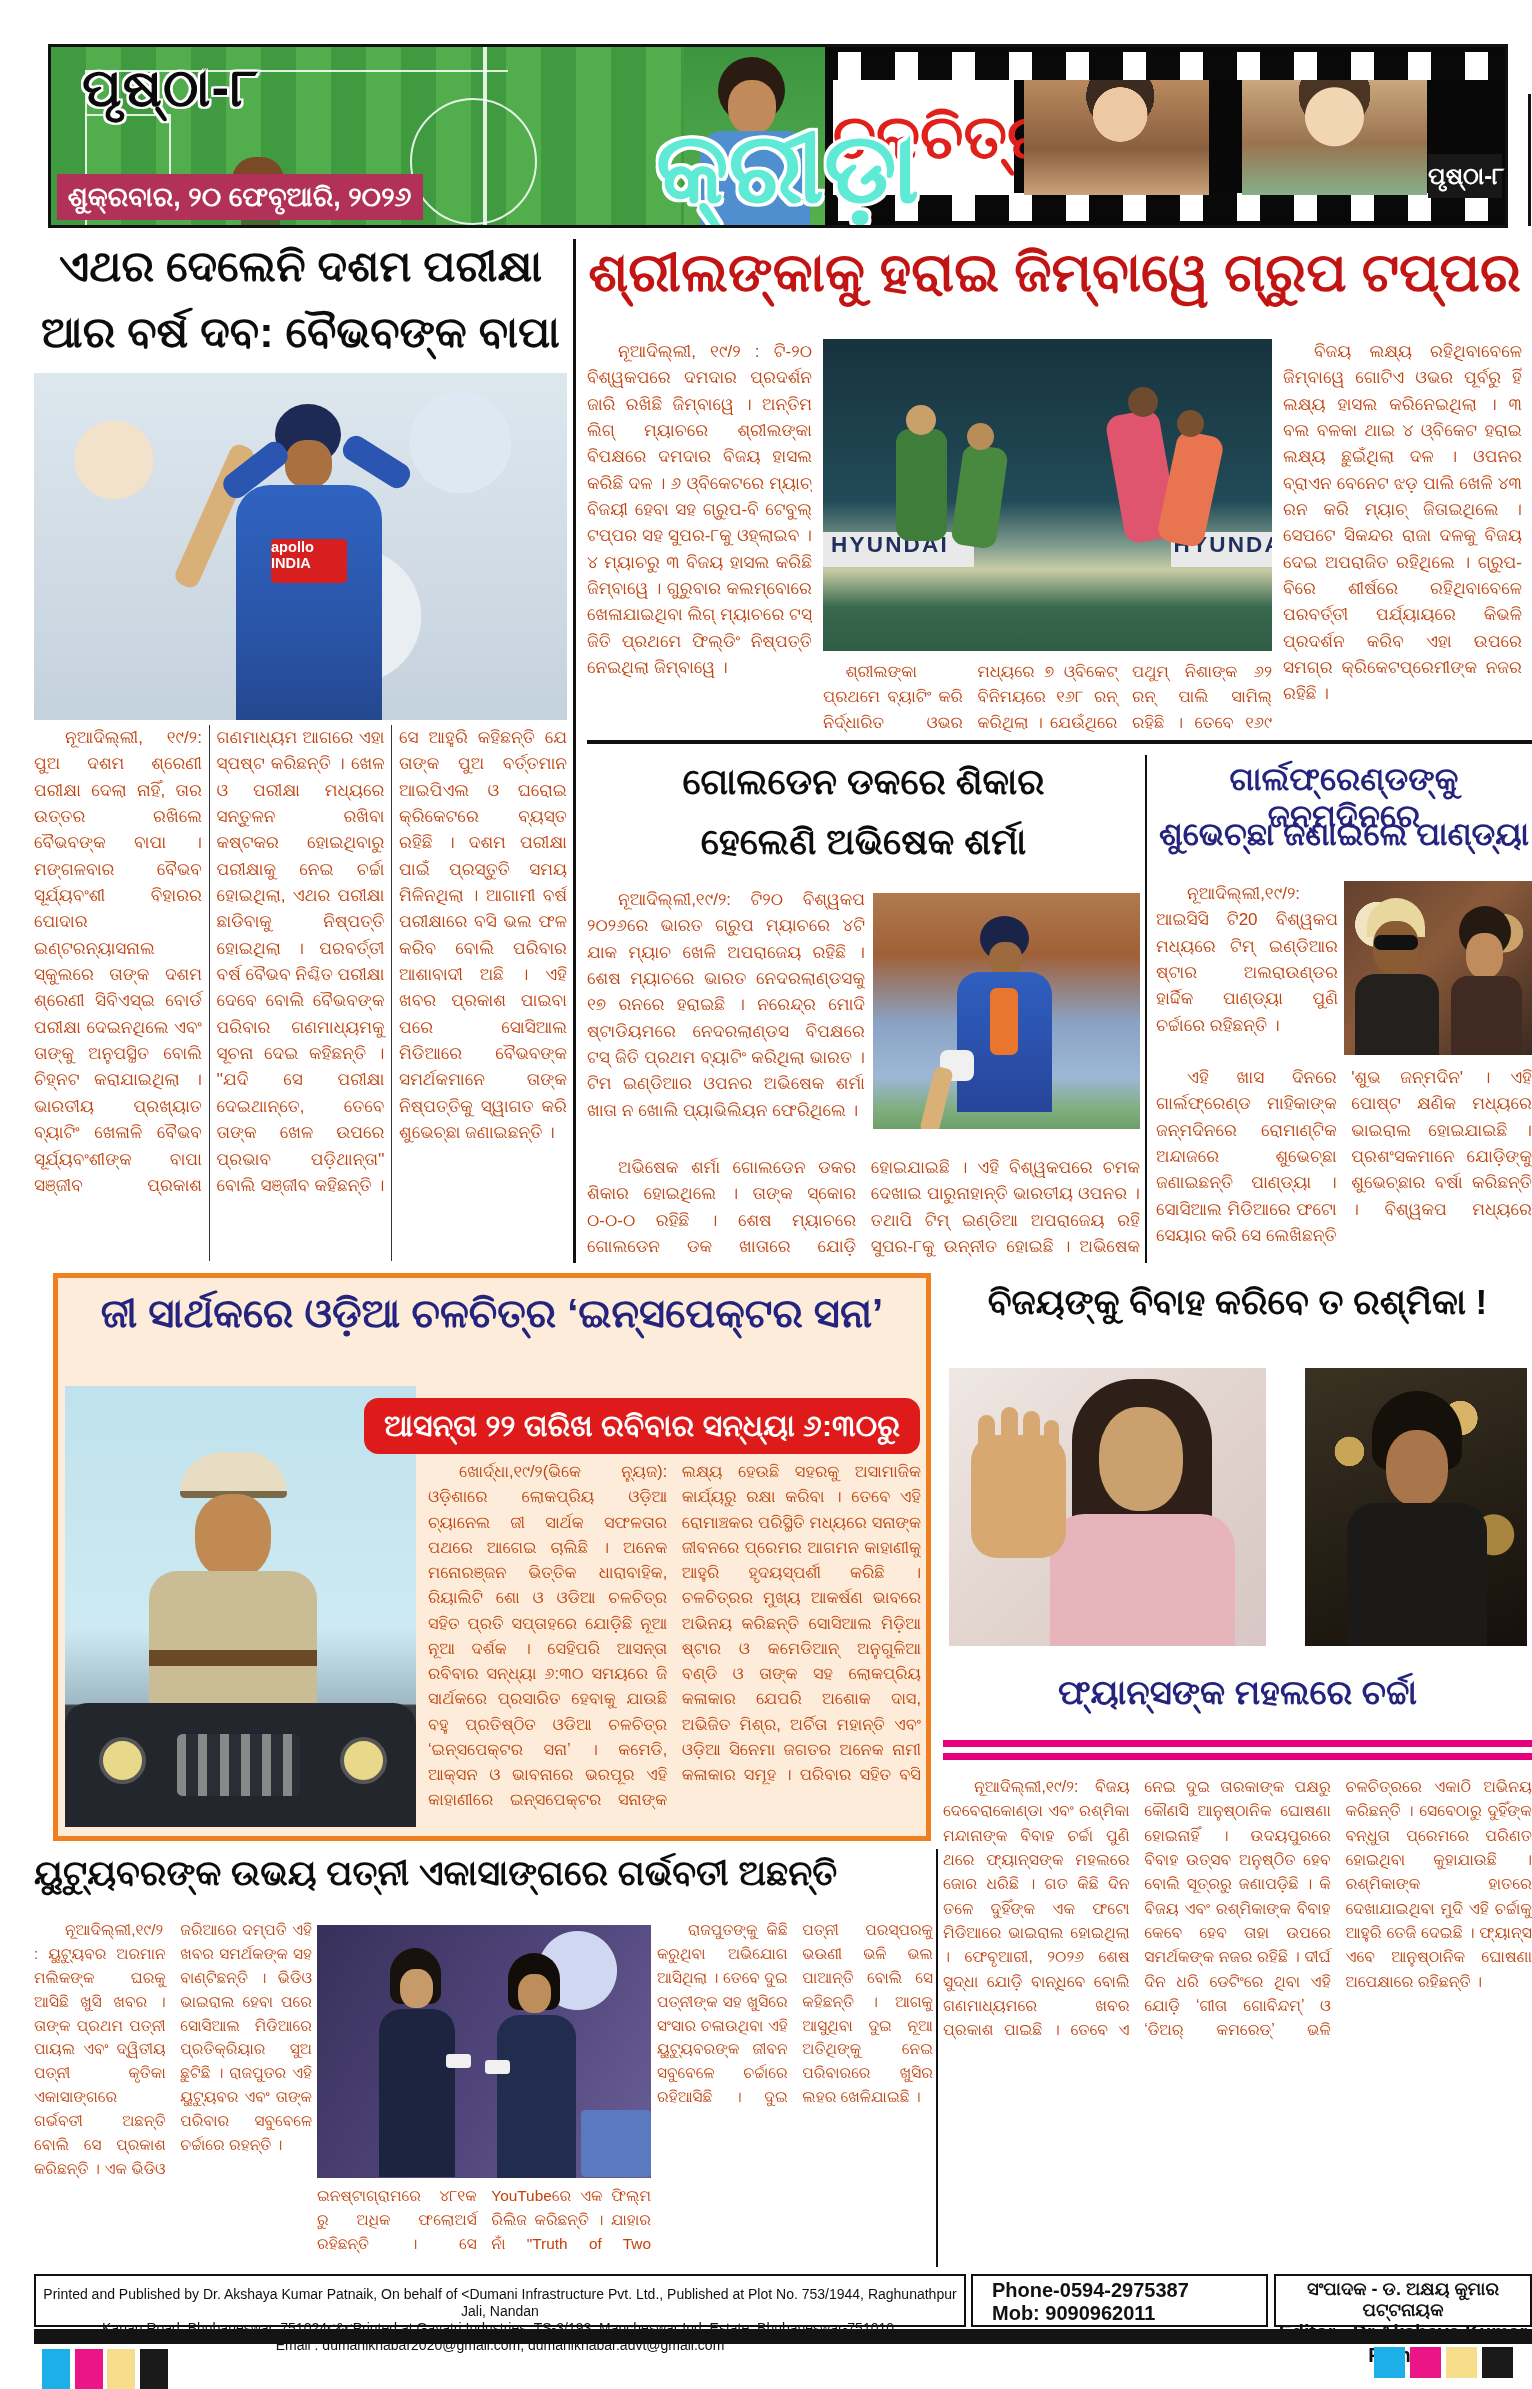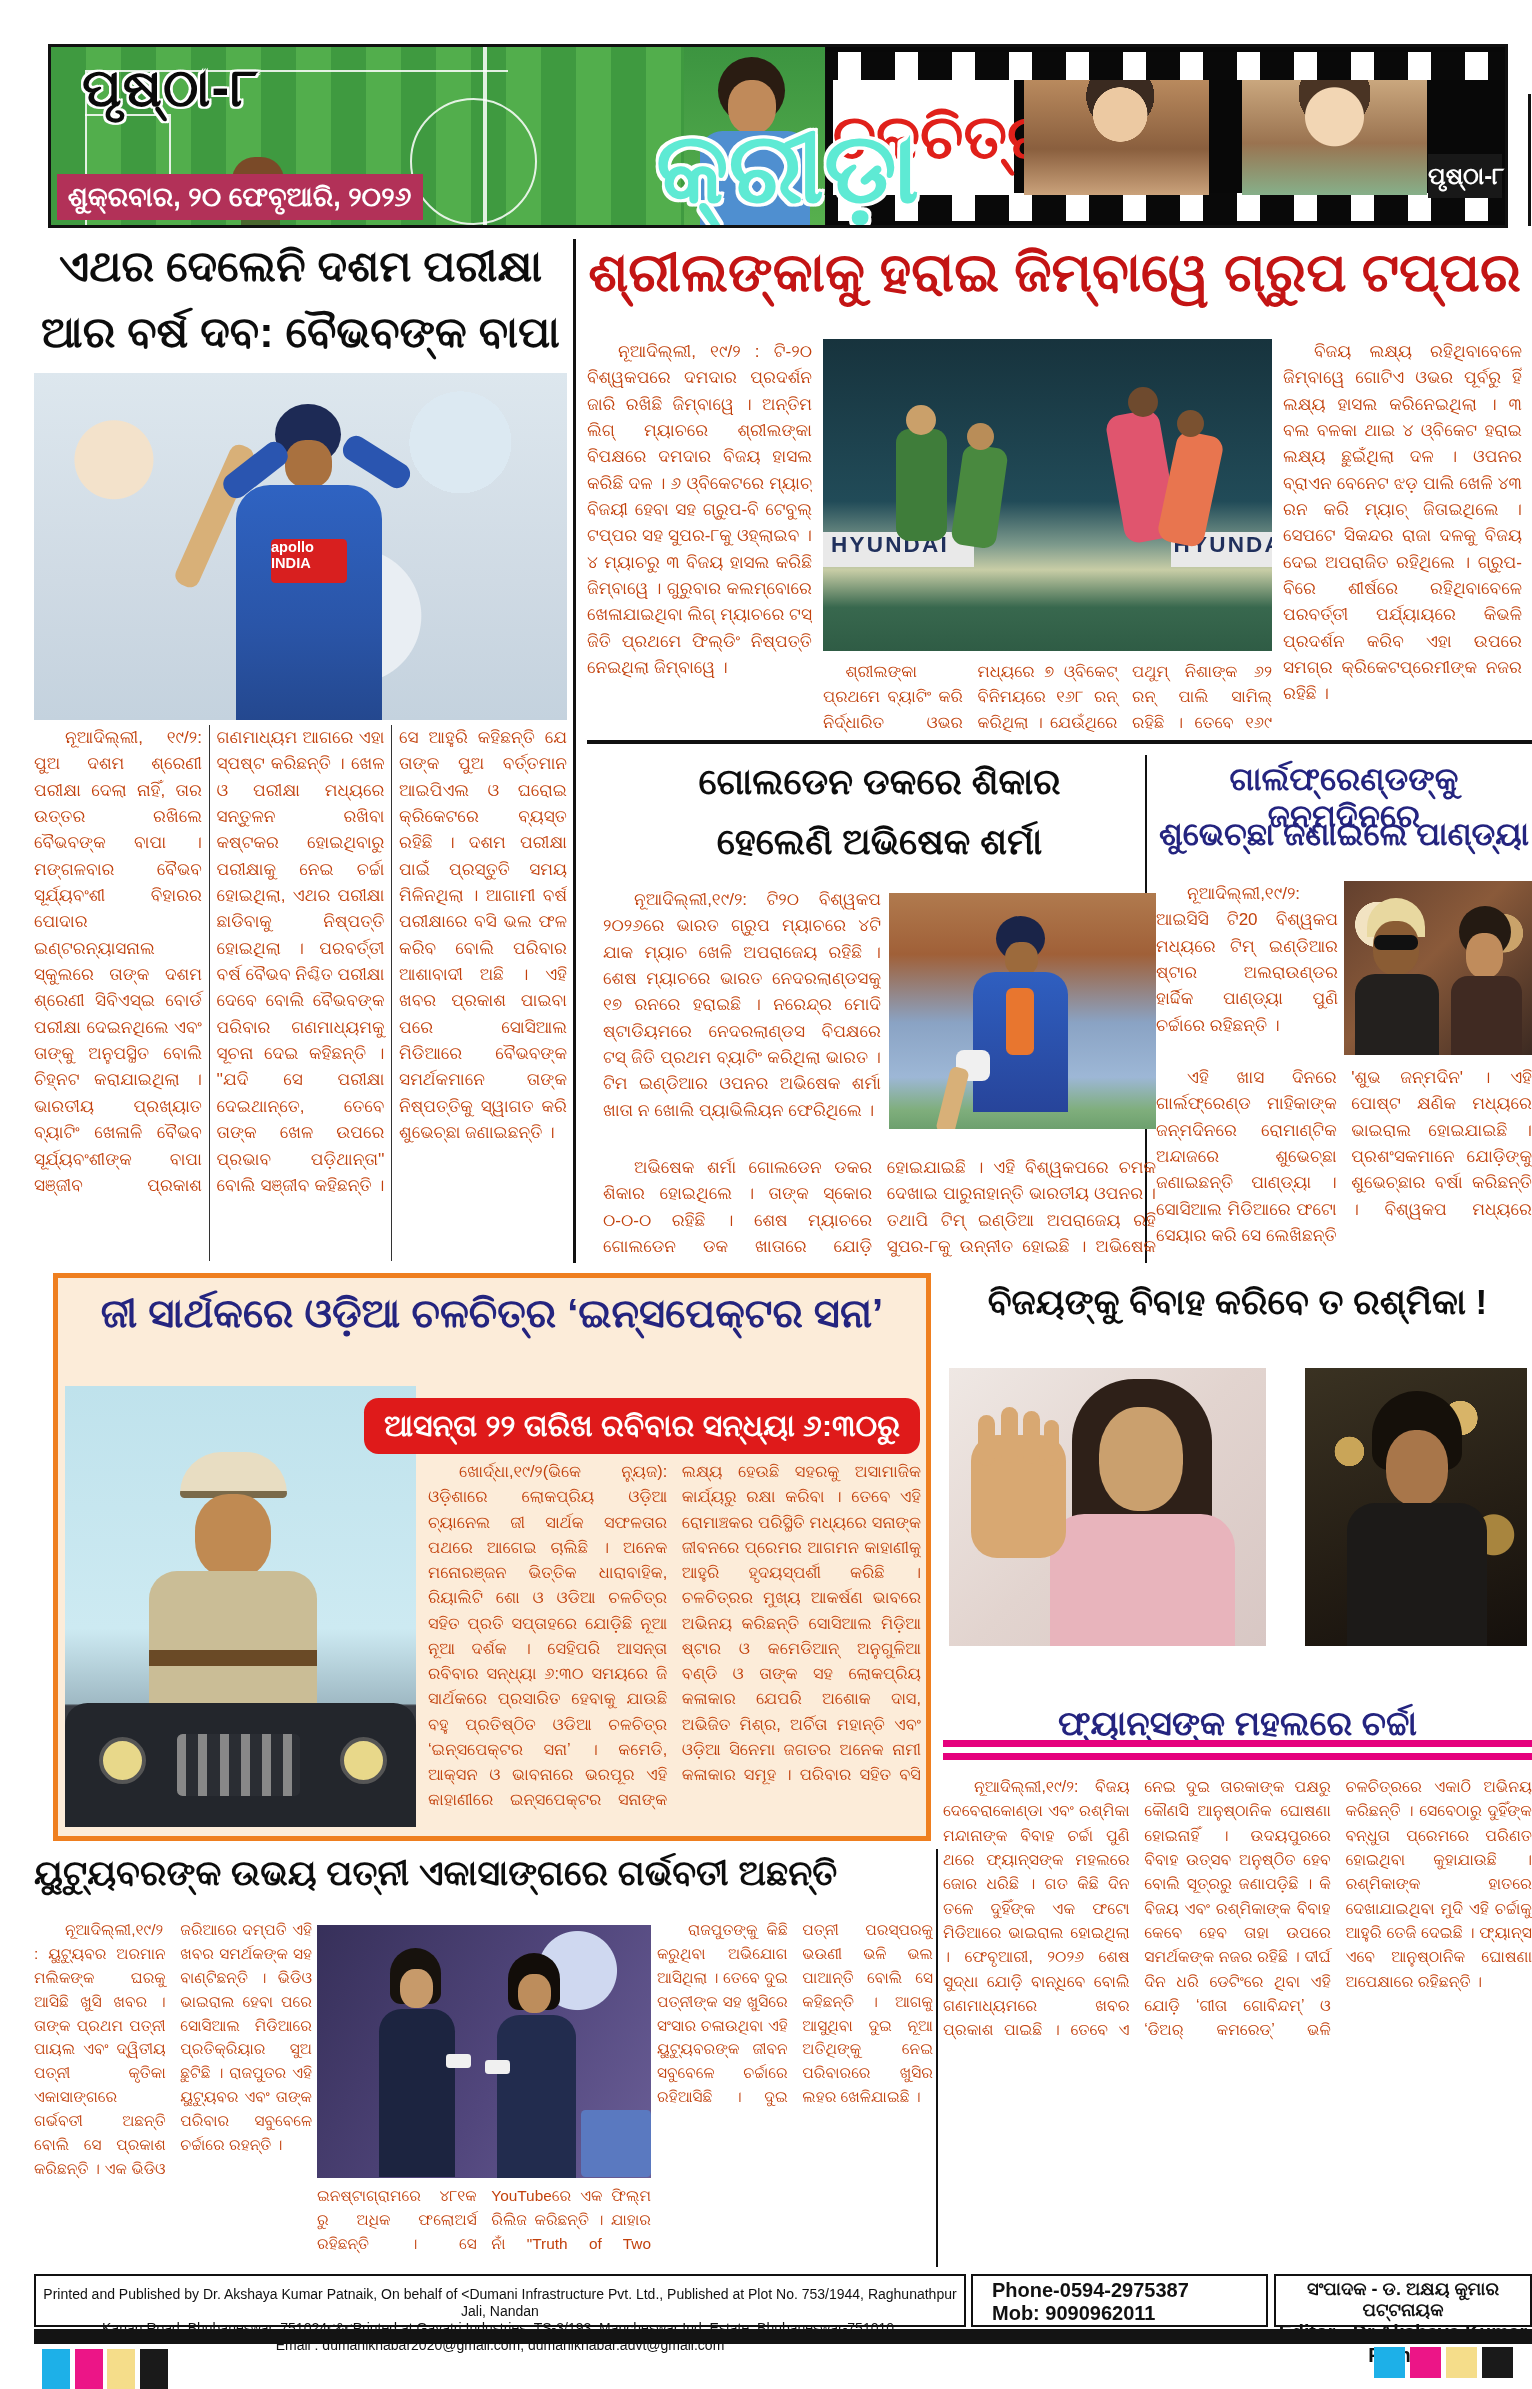--- a/index.html
+++ b/index.html
@@ -156,21 +156,21 @@
       <div class="shape" style="left:144px;top:84px;width:27px;height:27px;border-radius:50%;background:#b98d58;"></div>
       <div class="shape" style="left:292px;top:73px;width:54px;height:129px;background:#e0556e;border-radius:14.6px;transform:rotate(-10deg);"></div>
       <div class="shape" style="left:305px;top:48px;width:30px;height:30px;border-radius:50%;background:#6e4a2e;"></div>
       <div class="shape" style="left:344px;top:94px;width:47px;height:112px;background:#e8754f;border-radius:13.5px;transform:rotate(12deg);"></div>
       <div class="shape" style="left:354px;top:71px;width:27px;height:27px;border-radius:50%;background:#7a5130;"></div>
     </div>
     <div class="body-text cols3 abs ov" style="left:236px;top:418px;width:449px;height:79px;text-indent:22.5px;font-size:16.3px;">ଶ୍ରୀଲଙ୍କା ପ୍ରଥମେ ବ୍ୟାଟିଂ କରି ନିର୍ଦ୍ଧାରିତ ଓଭର ମଧ୍ୟରେ ୭ ଓ୍ବିକେଟ୍ ବିନିମୟରେ ୧୬୮ ରନ୍ କରିଥିଲା । ଯେଉଁଥିରେ ପଥୁମ୍ ନିଶାଙ୍କ ୬୨ ରନ୍ ପାଲି ସାମିଲ୍ ରହିଛି । ତେବେ ୧୬୯ ରନର ବିଜୟ ଲକ୍ଷ୍ୟ ନେଇ ପଡ଼ିଆକୁ ଓହ୍ଲାଇଥିଲା ଜିମ୍ବାୱେ ।</div>
     <div class="body-text abs ov" style="left:696px;top:98px;width:239px;height:399px;">ବିଜୟ ଲକ୍ଷ୍ୟ ରହିଥିବାବେଳେ ଜିମ୍ବାୱେ ଗୋଟିଏ ଓଭର ପୂର୍ବରୁ ହିଁ ଲକ୍ଷ୍ୟ ହାସଲ କରିନେଇଥିଲା । ୩ ବଲ ବଳକା ଥାଇ ୪ ଓ୍ବିକେଟ ହରାଇ ଲକ୍ଷ୍ୟ ଛୁଇଁଥିଲା ଦଳ । ଓପନର ବ୍ରାଏନ ବେନେଟ ଝଡ଼ ପାଲି ଖେଳି ୪୩ ରନ କରି ମ୍ୟାଚ୍ ଜିତାଇଥିଲେ । ସେପଟେ ସିକନ୍ଦର ରାଜା ଦଳକୁ ବିଜୟ ଦେଇ ଅପରାଜିତ ରହିଥିଲେ । ଗ୍ରୁପ-ବିରେ ଶୀର୍ଷରେ ରହିଥିବାବେଳେ ପରବର୍ତ୍ତୀ ପର୍ଯ୍ୟାୟରେ କିଭଳି ପ୍ରଦର୍ଶନ କରିବ ଏହା ଉପରେ ସମଗ୍ର କ୍ରିକେଟପ୍ରେମୀଙ୍କ ନଜର ରହିଛି ।</div>
   </div>
 
-  <div class="abs" style="left:587px;top:755px;width:553px;height:508px;margin-left:16px;">
+  <div class="abs" style="left:587px;top:755px;width:553px;height:508px;">
     <div class="hl hl-black abs" style="left:0;top:5.6px;width:553px;font-size:36px;">ଗୋଲଡେନ ଡକରେ ଶିକାର</div>
     <div class="hl hl-black abs" style="left:0;top:66px;width:553px;font-size:36px;">ହେଲେଣି ଅଭିଷେକ ଶର୍ମା</div>
     <div class="body-text abs ov" style="left:0;top:132px;width:278px;height:261px;">ନୂଆଦିଲ୍ଲୀ,୧୯/୨: ଟି୨୦ ବିଶ୍ୱକପ ୨୦୨୬ରେ ଭାରତ ଗ୍ରୁପ ମ୍ୟାଚରେ ୪ଟି ଯାକ ମ୍ୟାଚ ଖେଳି ଅପରାଜେୟ ରହିଛି । ଶେଷ ମ୍ୟାଚରେ ଭାରତ ନେଦରଲାଣ୍ଡସକୁ ୧୭ ରନରେ ହରାଇଛି । ନରେନ୍ଦ୍ର ମୋଦି ଷ୍ଟାଡିୟମରେ ନେଦରଲାଣ୍ଡସ ବିପକ୍ଷରେ ଟସ୍ ଜିତି ପ୍ରଥମ ବ୍ୟାଟିଂ କରିଥିଲା ଭାରତ । ଟିମ ଇଣ୍ଡିଆର ଓପନର ଅଭିଷେକ ଶର୍ମା ଖାତା ନ ଖୋଲି ପ୍ୟାଭିଲିୟନ ଫେରିଥିଲେ ।</div>
     <div id="photo-abhishek" class="photo abs" style="left:286px;top:138px;width:267px;height:236px;">
       <div class="shape" style="left:107px;top:22.5px;width:49px;height:45px;border-radius:50%;background:#1a2448;"></div>
       <div class="shape" style="left:116px;top:49px;width:33px;height:34px;border-radius:44%;background:#9c6a3c;"></div>
       <div class="shape" style="left:84px;top:79px;width:95px;height:140px;border-radius:22.5px 22.5px 0 0;background:linear-gradient(180deg,#2f5fc0,#27449a);"></div>
       <div class="shape" style="left:117px;top:95px;width:28px;height:67px;background:#e8762f;border-radius:6.7px;"></div>
       <div class="shape" style="left:67px;top:157px;width:34px;height:31px;background:#f0f0f0;border-radius:7.9px;"></div>
       <div class="shape" style="left:54px;top:174px;width:19px;height:67px;background:#d8b078;border-radius:6.7px;transform:rotate(14deg);"></div>
@@ -220,21 +220,21 @@
       <div class="shape" style="left:29px;top:47px;width:17px;height:51px;border-radius:9px;background:#d8a872;"></div>
       <div class="shape" style="left:52px;top:39px;width:17px;height:56px;border-radius:9px;background:#d8a872;"></div>
       <div class="shape" style="left:74px;top:43px;width:17px;height:53px;border-radius:9px;background:#d8a872;"></div>
       <div class="shape" style="left:95px;top:52px;width:15.7px;height:46px;border-radius:9px;background:#d8a872;"></div>
     </div>
     <div id="photo-vijay" class="photo abs" style="left:362px;top:95px;width:222px;height:278px;">
       <div class="shape" style="left:67px;top:22.5px;width:90px;height:79px;border-radius:45px 45px 17px 17px;background:#15100a;"></div>
       <div class="shape" style="left:81px;top:62px;width:62px;height:76px;border-radius:46%;background:#a8764a;"></div>
       <div class="shape" style="left:42px;top:135px;width:140px;height:143px;border-radius:28px 28px 0 0;background:#1c1a18;"></div>
     </div>
-    <div class="hl hl-navy abs" style="left:0;top:399px;width:589px;font-size:34px;margin-top:31px;">ଫ୍ୟାନ୍ସଙ୍କ ମହଲରେ ଚର୍ଚ୍ଚା</div>
+    <div class="hl hl-navy abs" style="left:0;top:399px;width:589px;font-size:34px;">ଫ୍ୟାନ୍ସଙ୍କ ମହଲରେ ଚର୍ଚ୍ଚା</div>
     <div class="mag-rule abs" style="left:0;top:467px;width:589px;"></div>
     <div class="mag-rule abs" style="left:0;top:480px;width:589px;"></div>
     <div class="body-text cols3 abs ov" style="left:0;top:502px;width:589px;height:488px;font-size:15.7px;">ନୂଆଦିଲ୍ଲୀ,୧୯/୨: ବିଜୟ ଦେବେରାକୋଣ୍ଡା ଏବଂ ରଶ୍ମିକା ମନ୍ଦାନାଙ୍କ ବିବାହ ଚର୍ଚ୍ଚା ପୁଣି ଥରେ ଫ୍ୟାନ୍ସଙ୍କ ମହଲରେ ଜୋର ଧରିଛି । ଗତ କିଛି ଦିନ ତଳେ ଦୁହିଁଙ୍କ ଏକ ଫଟୋ ମିଡିଆରେ ଭାଇରାଲ ହୋଇଥିଲା । ଫେବୃଆରୀ, ୨୦୨୬ ଶେଷ ସୁଦ୍ଧା ଯୋଡ଼ି ବାନ୍ଧିବେ ବୋଲି ଗଣମାଧ୍ୟମରେ ଖବର ପ୍ରକାଶ ପାଇଛି । ତେବେ ଏ ନେଇ ଦୁଇ ତାରକାଙ୍କ ପକ୍ଷରୁ କୌଣସି ଆନୁଷ୍ଠାନିକ ଘୋଷଣା ହୋଇନାହିଁ । ଉଦୟପୁରରେ ବିବାହ ଉତ୍ସବ ଅନୁଷ୍ଠିତ ହେବ ବୋଲି ସୂତ୍ରରୁ ଜଣାପଡ଼ିଛି । କି ବିଜୟ ଏବଂ ରଶ୍ମିକାଙ୍କ ବିବାହ କେବେ ହେବ ତାହା ଉପରେ ସମର୍ଥକଙ୍କ ନଜର ରହିଛି । ଦୀର୍ଘ ଦିନ ଧରି ଡେଟିଂରେ ଥିବା ଏହି ଯୋଡ଼ି ‘ଗୀତା ଗୋବିନ୍ଦମ୍’ ଓ ‘ଡିଅର୍ କମରେଡ୍’ ଭଳି ଚଳଚିତ୍ରରେ ଏକାଠି ଅଭିନୟ କରିଛନ୍ତି । ସେବେଠାରୁ ଦୁହିଁଙ୍କ ବନ୍ଧୁତା ପ୍ରେମରେ ପରିଣତ ହୋଇଥିବା କୁହାଯାଉଛି । ରଶ୍ମିକାଙ୍କ ହାତରେ ଦେଖାଯାଇଥିବା ମୁଦି ଏହି ଚର୍ଚ୍ଚାକୁ ଆହୁରି ତେଜି ଦେଇଛି । ଫ୍ୟାନ୍ସ ଏବେ ଆନୁଷ୍ଠାନିକ ଘୋଷଣା ଅପେକ୍ଷାରେ ରହିଛନ୍ତି ।</div>
   </div>
 
   <div class="abs" style="left:34px;top:1852px;width:898px;height:418px;">
     <div class="hl hl-black abs" style="left:0;top:0;width:898px;font-size:35px;text-align:left;">ୟୁଟ୍ୟୁବରଙ୍କ ଉଭୟ ପତ୍ନୀ ଏକାସାଙ୍ଗରେ ଗର୍ଭବତୀ ଅଛନ୍ତି</div>
     <div class="body-text cols2 abs ov" style="left:0;top:66px;width:278px;height:349px;font-size:15.4px;">ନୂଆଦିଲ୍ଲୀ,୧୯/୨: ୟୁଟ୍ୟୁବର ଅରମାନ ମଲିକଙ୍କ ଘରକୁ ଆସିଛି ଖୁସି ଖବର । ତାଙ୍କ ପ୍ରଥମ ପତ୍ନୀ ପାୟଲ ଏବଂ ଦ୍ୱିତୀୟ ପତ୍ନୀ କୃତିକା ଏକାସାଙ୍ଗରେ ଗର୍ଭବତୀ ଅଛନ୍ତି ବୋଲି ସେ ପ୍ରକାଶ କରିଛନ୍ତି । ଏକ ଭିଡିଓ ଜରିଆରେ ଦମ୍ପତି ଏହି ଖବର ସମର୍ଥକଙ୍କ ସହ ବାଣ୍ଟିଛନ୍ତି । ଭିଡିଓ ଭାଇରାଲ ହେବା ପରେ ସୋସିଆଲ ମିଡିଆରେ ପ୍ରତିକ୍ରିୟାର ସୁଅ ଛୁଟିଛି । ରାଜପୁତର ଏହି ୟୁଟ୍ୟୁବର ଏବଂ ତାଙ୍କ ପରିବାର ସବୁବେଳେ ଚର୍ଚ୍ଚାରେ ରହନ୍ତି ।</div>
     <div id="photo-wives" class="photo abs" style="left:283px;top:73px;width:334px;height:253px;">
       <div class="shape" style="left:73px;top:22.5px;width:51px;height:56px;border-radius:26px 26px 11.2px 11.2px;background:#17120d;"></div>

